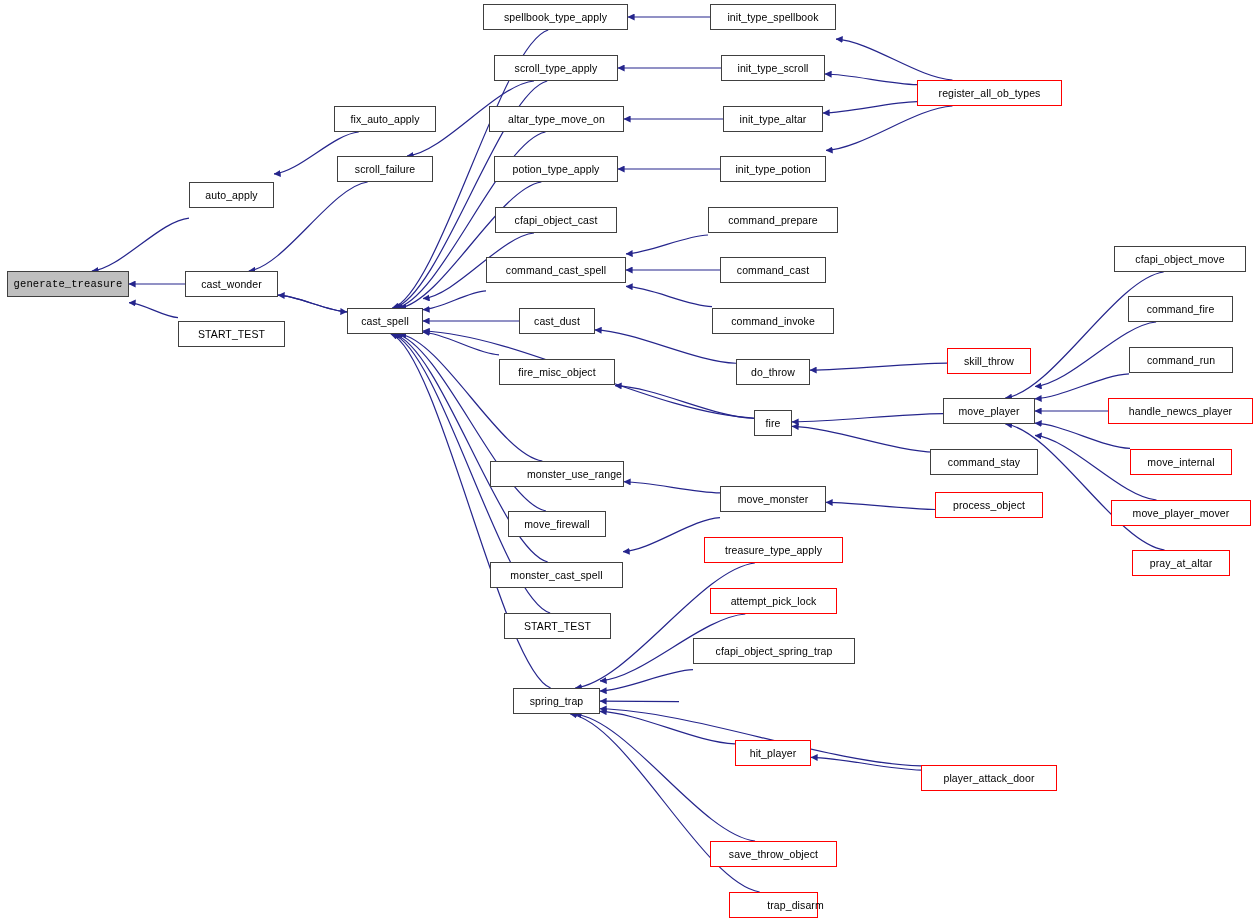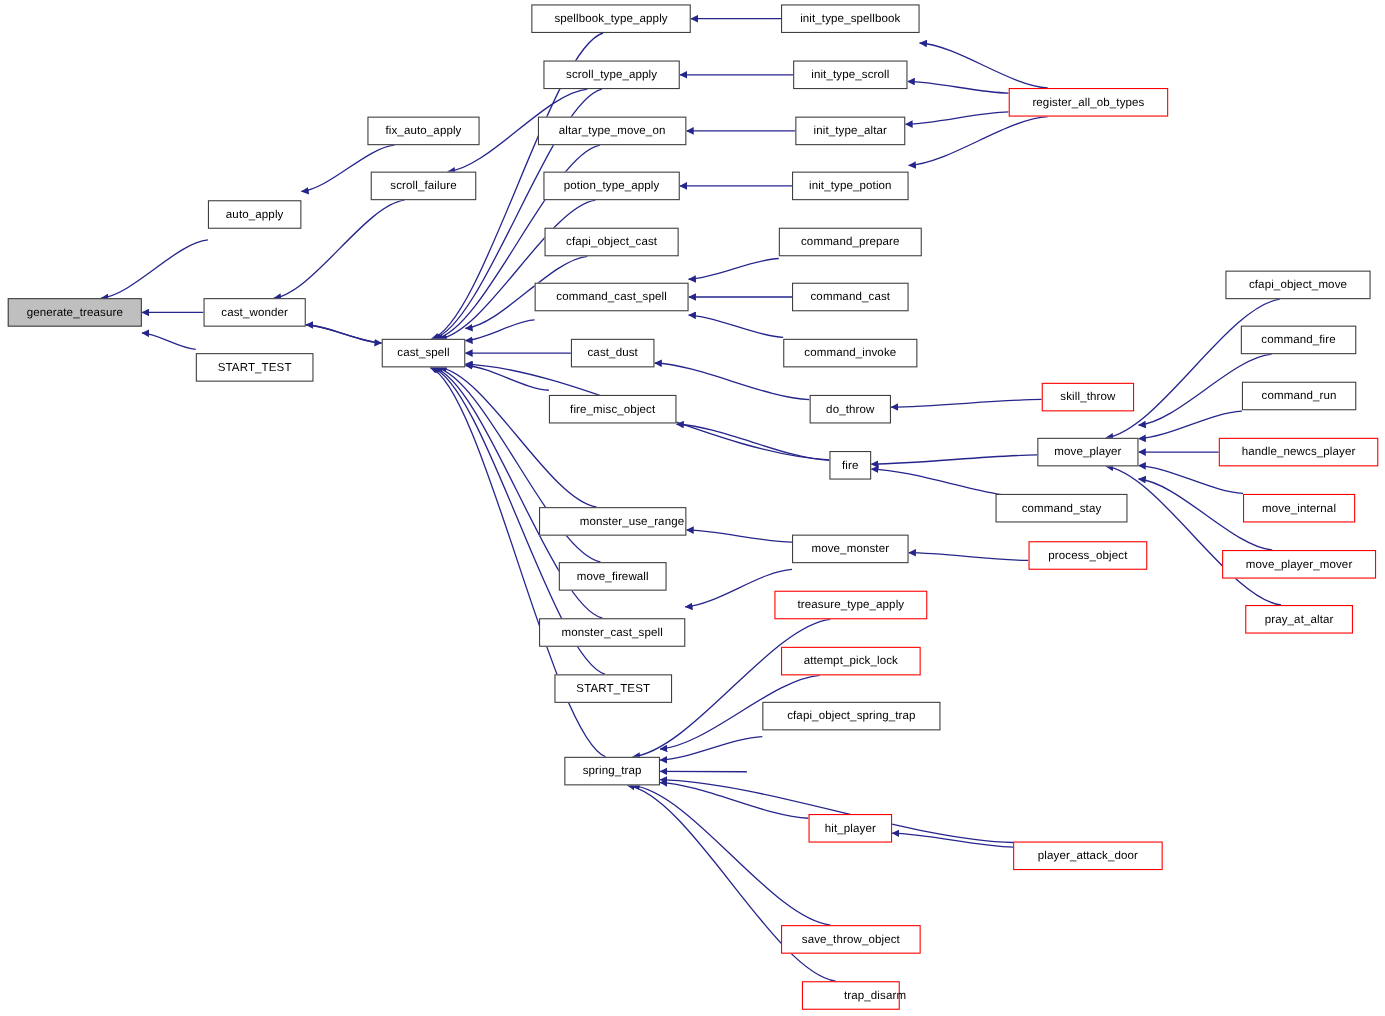--- a/index.html
+++ b/index.html
@@ -110,21 +110,21 @@
       <path d="M755.062091503268,841 C701.0248366013072,834.65 628.9751633986928,720.35 574.937908496732,714" fill="none" stroke="#25258c" stroke-width="1.2" marker-end="url(#ah)"></path>
       <path d="M759.6715686274509,892 C702.8686274509804,883.1 627.1313725490196,722.9 570.3284313725491,714" fill="none" stroke="#25258c" stroke-width="1.2" marker-end="url(#ah)"></path>
       <path d="M1163.6644736842106,272 C1116.1657894736843,278.3 1052.834210526316,391.7 1005.3355263157895,398" fill="none" stroke="#25258c" stroke-width="1.2" marker-end="url(#ah)"></path>
       <path d="M1156.0931372549019,322 C1119.7651960784312,325.2249347258486 1071.3279411764706,383.2737597911227 1035,386.4986945169713" fill="none" stroke="#25258c" stroke-width="1.2" marker-end="url(#ah)"></path>
       <path d="M1129,373.8125 C1100.8,375.0609375 1063.2,397.5328125 1035,398.78125" fill="none" stroke="#25258c" stroke-width="1.2" marker-end="url(#ah)"></path>
       <path d="M1108,411 L1035,411" fill="none" stroke="#25258c" stroke-width="1.2" marker-end="url(#ah)"></path>
       <path d="M1130,448.453125 C1101.5,447.19140625 1063.5,424.48046875 1035,423.21875" fill="none" stroke="#25258c" stroke-width="1.2" marker-end="url(#ah)"></path>
       <path d="M1156.5294117647059,500 C1120.070588235294,496.771875 1071.4588235294118,438.665625 1035,435.4375" fill="none" stroke="#25258c" stroke-width="1.2" marker-end="url(#ah)"></path>
       <path d="M1164.578947368421,550 C1116.8315789473684,543.7 1053.1684210526316,430.3 1005.421052631579,424" fill="none" stroke="#25258c" stroke-width="1.2" marker-end="url(#ah)"></path>
     </svg>
-<div class="node root" style="left: 7px; top: 271px; width: 122px;">generate_treasure</div>
+<div class="node root" style="left: 7px; top: 271px; width: 122px; font-family: Liberation Mono, monospace;">generate_treasure</div>
     <div class="node" style="left: 189px; top: 182px; width: 85px;">auto_apply</div>
     <div class="node" style="left: 185px; top: 271px; width: 93px;">cast_wonder</div>
     <div class="node" style="left: 178px; top: 321px; width: 107px;">START_TEST</div>
     <div class="node" style="left: 334px; top: 106px; width: 102px;">fix_auto_apply</div>
     <div class="node" style="left: 337px; top: 156px; width: 96px;">scroll_failure</div>
     <div class="node" style="left: 347px; top: 308px; width: 76px;">cast_spell</div>
     <div class="node" style="left: 483px; top: 4px; width: 145px;">spellbook_type_apply</div>
     <div class="node" style="left: 494px; top: 55px; width: 124px;">scroll_type_apply</div>
     <div class="node" style="left: 489px; top: 106px; width: 135px;">altar_type_move_on</div>
     <div class="node" style="left: 494px; top: 156px; width: 124px;">potion_type_apply</div>
@@ -149,21 +149,21 @@
     <div class="node" style="left: 720px; top: 486px; width: 106px;">move_monster</div>
     <div class="node red" style="left: 704px; top: 537px; width: 139px;">treasure_type_apply</div>
     <div class="node red" style="left: 710px; top: 588px; width: 127px;">attempt_pick_lock</div>
     <div class="node" style="left: 693px; top: 638px; width: 162px;">cfapi_object_spring_trap</div>
     <div class="node red" style="left: 735px; top: 740px; width: 76px;">hit_player</div>
     <div class="node red" style="left: 710px; top: 841px; width: 127px;">save_throw_object</div>
     <div class="node red" style="left: 729px; top: 892px; width: 89px; padding-left: 44px;">trap_disarm</div>
     <div class="node red" style="left: 917px; top: 80px; width: 145px;">register_all_ob_types</div>
     <div class="node red" style="left: 947px; top: 348px; width: 84px;">skill_throw</div>
     <div class="node" style="left: 943px; top: 398px; width: 92px;">move_player</div>
-    <div class="node" style="left: 905px; top: 449px; width: 120px;">command_stay</div>
+    <div class="node" style="left: 930px; top: 449px; width: 108px;">command_stay</div>
     <div class="node red" style="left: 935px; top: 492px; width: 108px;">process_object</div>
     <div class="node red" style="left: 921px; top: 765px; width: 136px;">player_attack_door</div>
     <div class="node" style="left: 1114px; top: 246px; width: 132px;">cfapi_object_move</div>
     <div class="node" style="left: 1128px; top: 296px; width: 105px;">command_fire</div>
     <div class="node" style="left: 1129px; top: 347px; width: 104px;">command_run</div>
     <div class="node red" style="left: 1108px; top: 398px; width: 145px;">handle_newcs_player</div>
     <div class="node red" style="left: 1130px; top: 449px; width: 102px;">move_internal</div>
     <div class="node red" style="left: 1111px; top: 500px; width: 140px;">move_player_mover</div>
     <div class="node red" style="left: 1132px; top: 550px; width: 98px;">pray_at_altar</div>
   </div>

